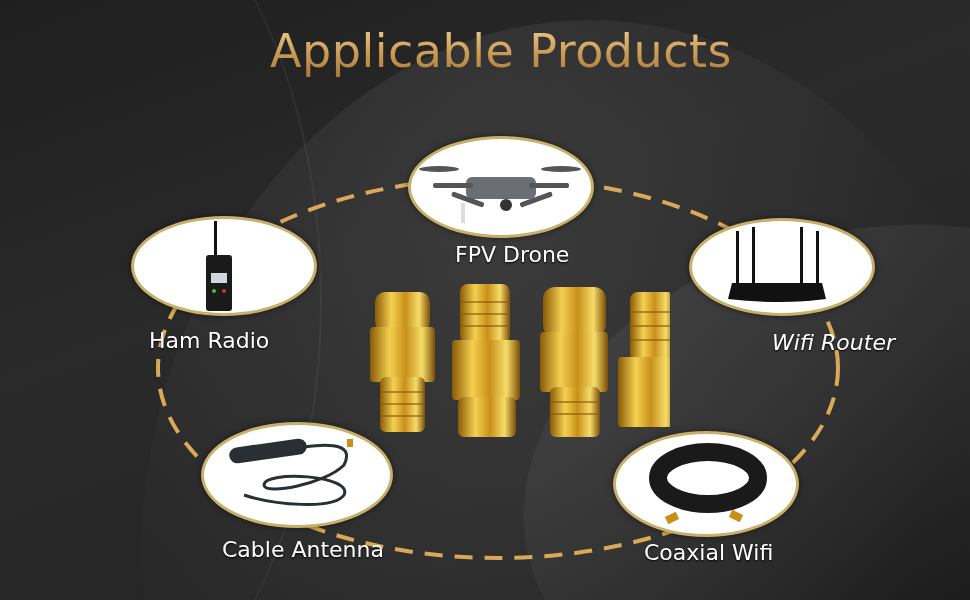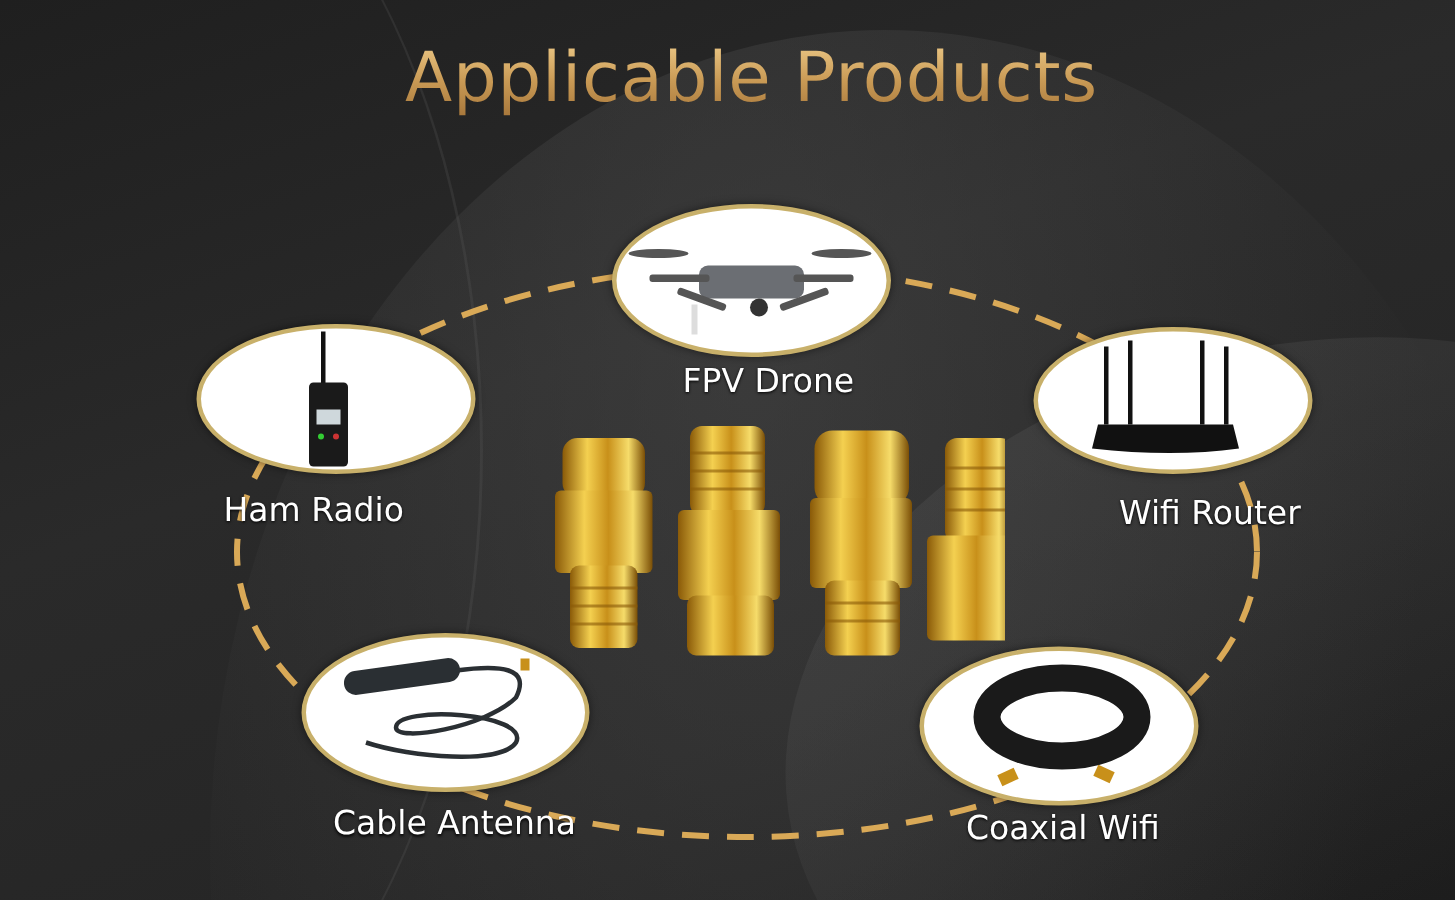--- a/index.html
+++ b/index.html
@@ -108,21 +108,21 @@
     <svg width="180" height="92" viewBox="0 0 180 92">
       <g fill="#111">
         <rect x="44" y="10" width="3" height="52"></rect>
           <rect x="60" y="6" width="3" height="56"></rect>
         <rect x="108" y="6" width="3" height="56"></rect>
           <rect x="124" y="10" width="3" height="52"></rect>
         <path d="M40 62 L130 62 L134 78 Q90 84 36 78 Z"></path>
       </g>
     </svg>
   </div>
-  <div class="label" style="left:746px;top:330px;">Wifi Router</div>
+  <div class="label" style="left:772px;top:330px;font-style:italic;">Wifi Router</div>
 </div>
 
 <div class="node">
   <div class="oval" style="left:201px;top:422px;width:186px;height:100px;">
     <svg width="186" height="100" viewBox="0 0 186 100">
       <rect x="25" y="18" width="78" height="16" rx="8" fill="#2a2f33" transform="rotate(-8 64 26)"></rect>
       <path d="M100 22 C130 18 150 20 140 40 C120 60 60 70 60 60 C60 45 150 50 140 70 C130 85 70 80 40 70" fill="none" stroke="#2a2f33" stroke-width="3"></path>
       <rect x="143" y="14" width="6" height="8" fill="#c8901a"></rect>
     </svg>
   </div>

